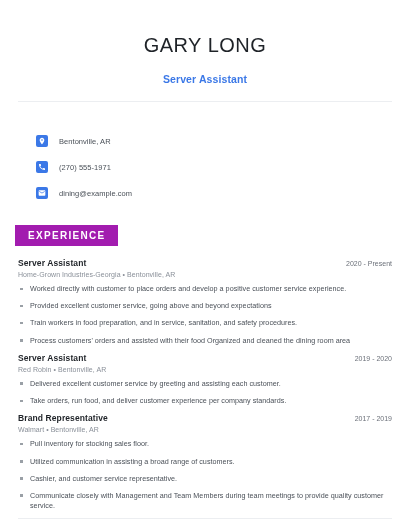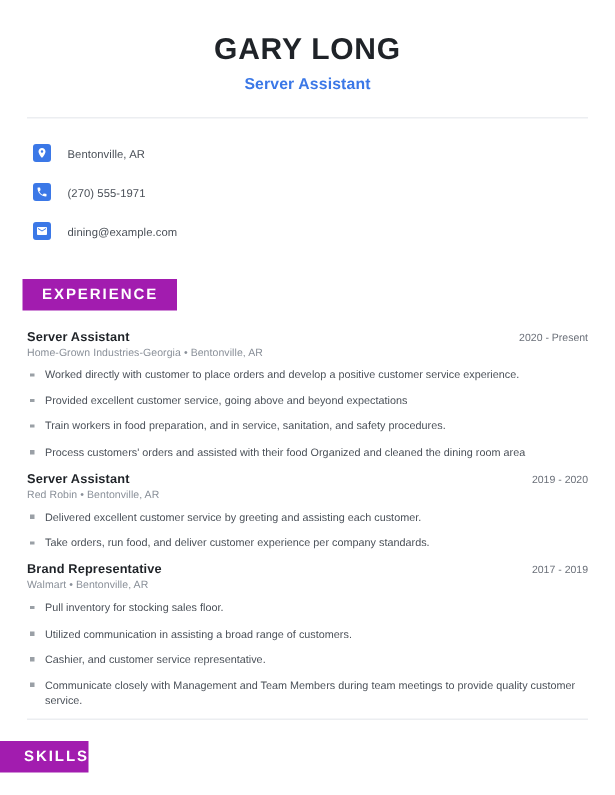--- a/index.html
+++ b/index.html
@@ -22,44 +22,44 @@
     box-sizing: border-box;
   }
 
   
   .header {
     padding-top: 18px;
     text-align: center;
   }
   .name {
     font-size: 20px;
-    font-weight: bold;
+    font-weight: normal;
     letter-spacing: 0.5px;
     color: #1f2328;
     line-height: 1.15;
-    margin: 4px;
+    margin: 16px;
   }
   .job-title {
     font-size: 10.5px;
     font-weight: bold;
     color: #3b78e7;
     margin-top: 5px;
     letter-spacing: 0.1px;
   }
 
   .divider {
     height: 1px;
     background: #eceef1;
     margin: 16px 18px 0 18px;
   }
 
   
   .contact {
-    margin-top: 13px;
-    padding-left: 22px;
+    margin-top: 29px;
+    padding-left: 36px;
   }
   .contact-row {
     display: flex;
     align-items: center;
     height: 20px;
     margin-bottom: 6px;
   }
   .contact-icon {
     width: 12px;
     height: 12px;

